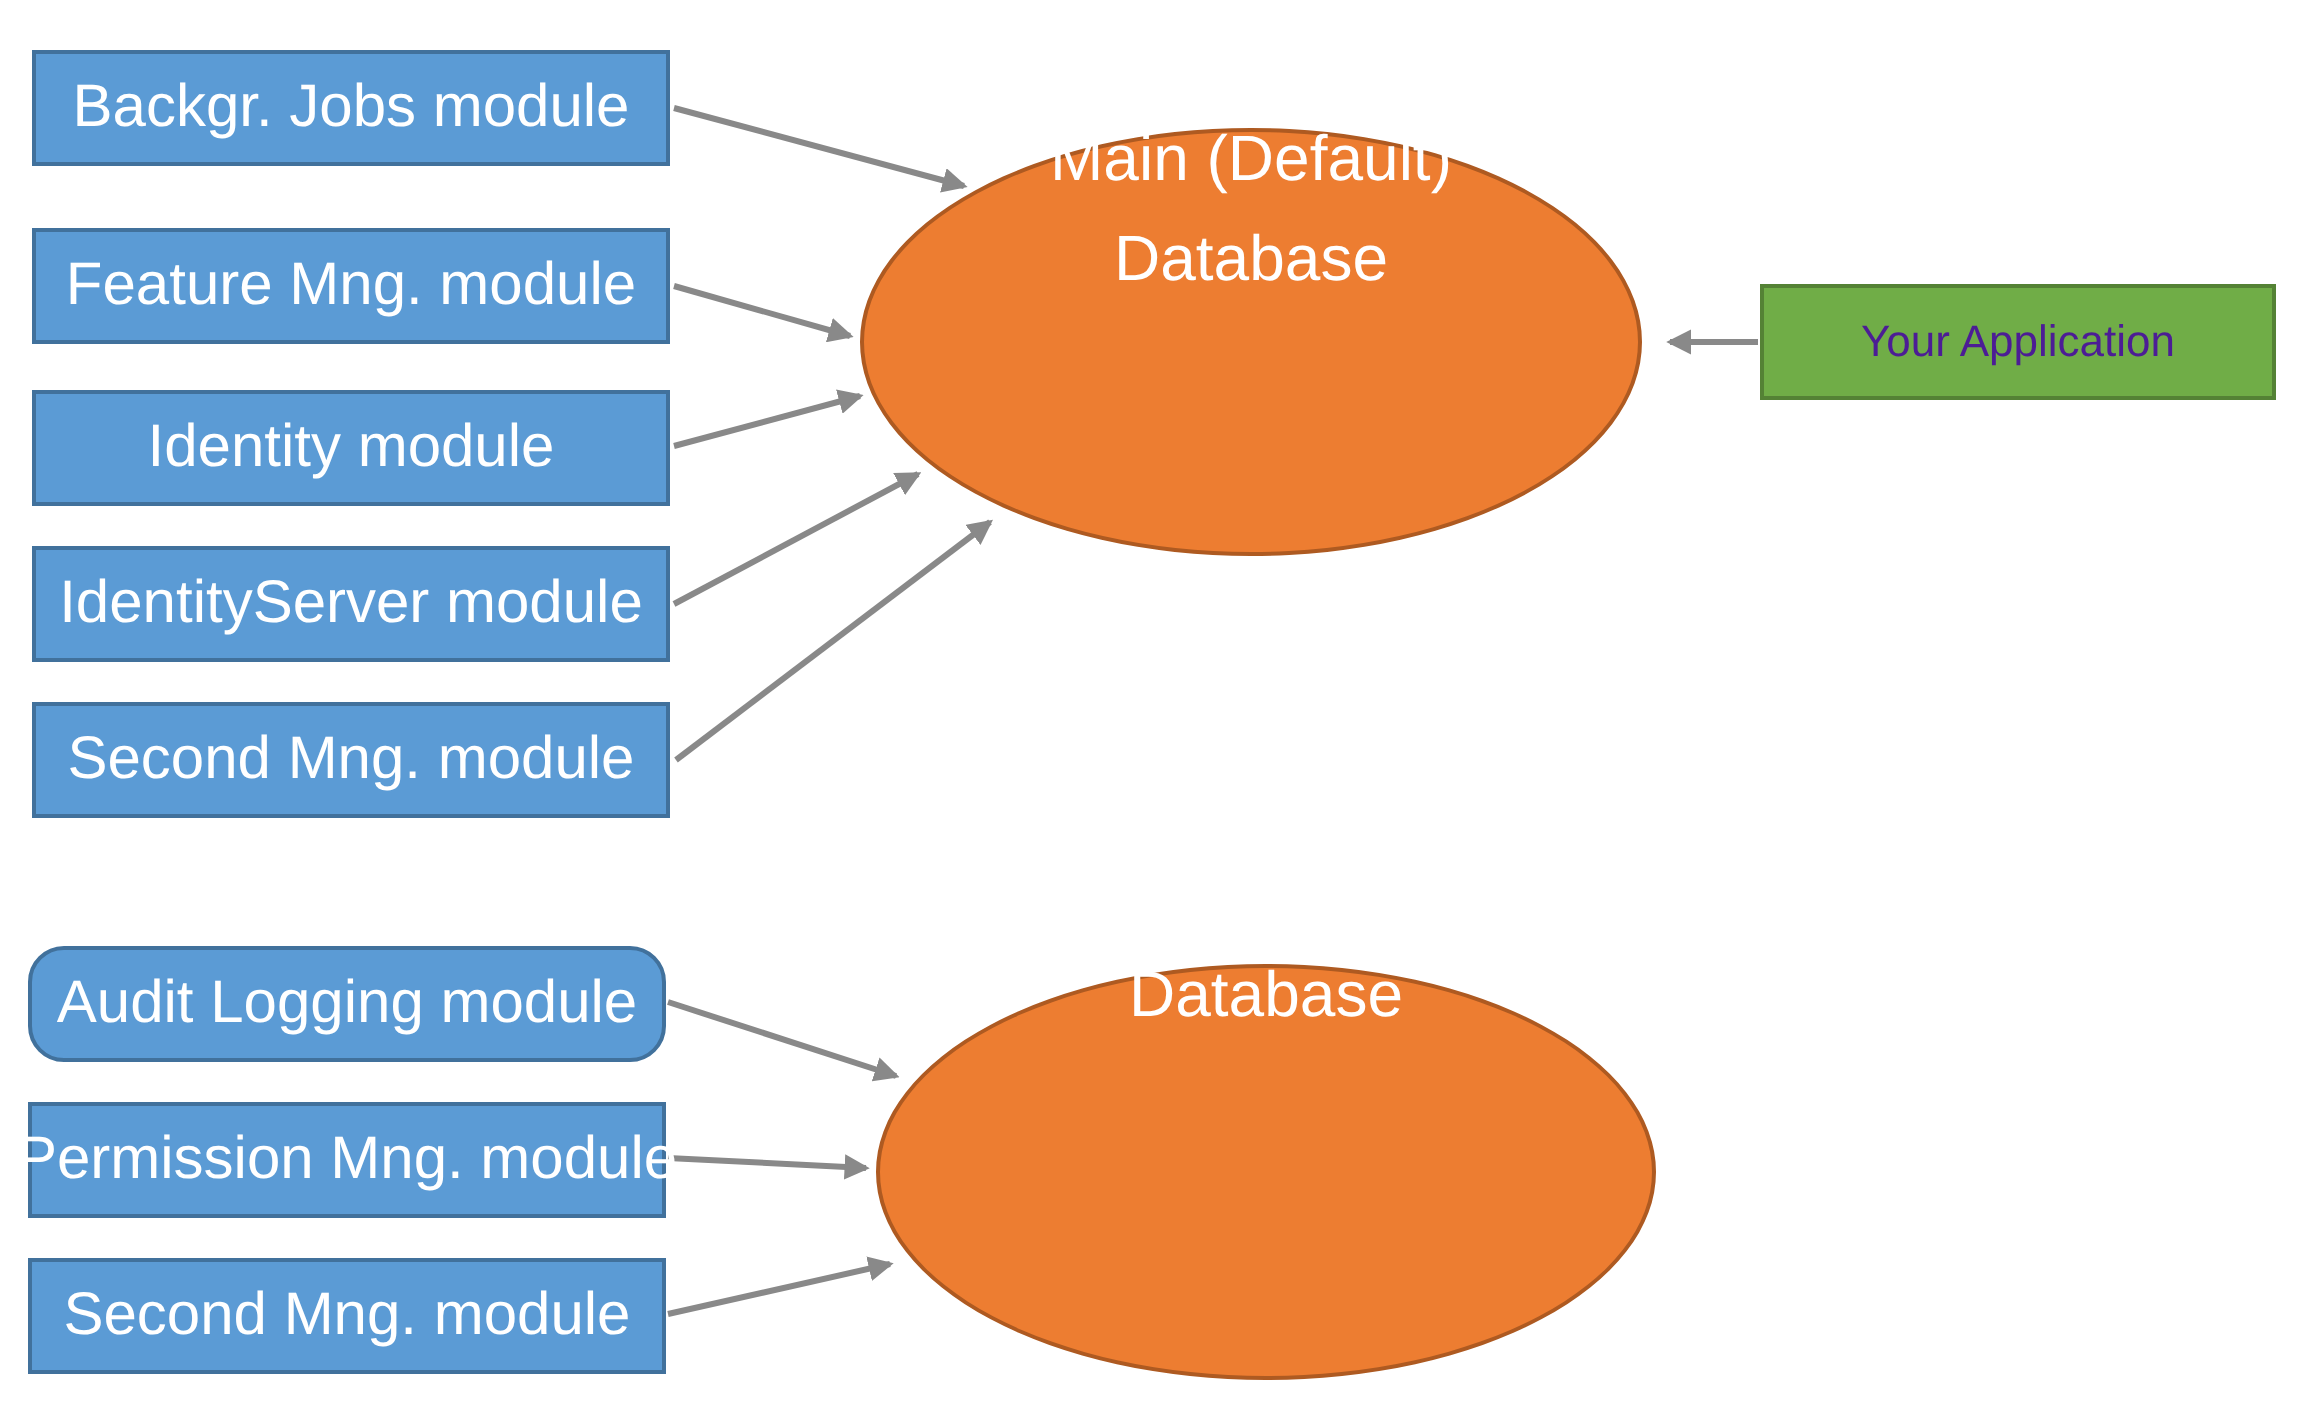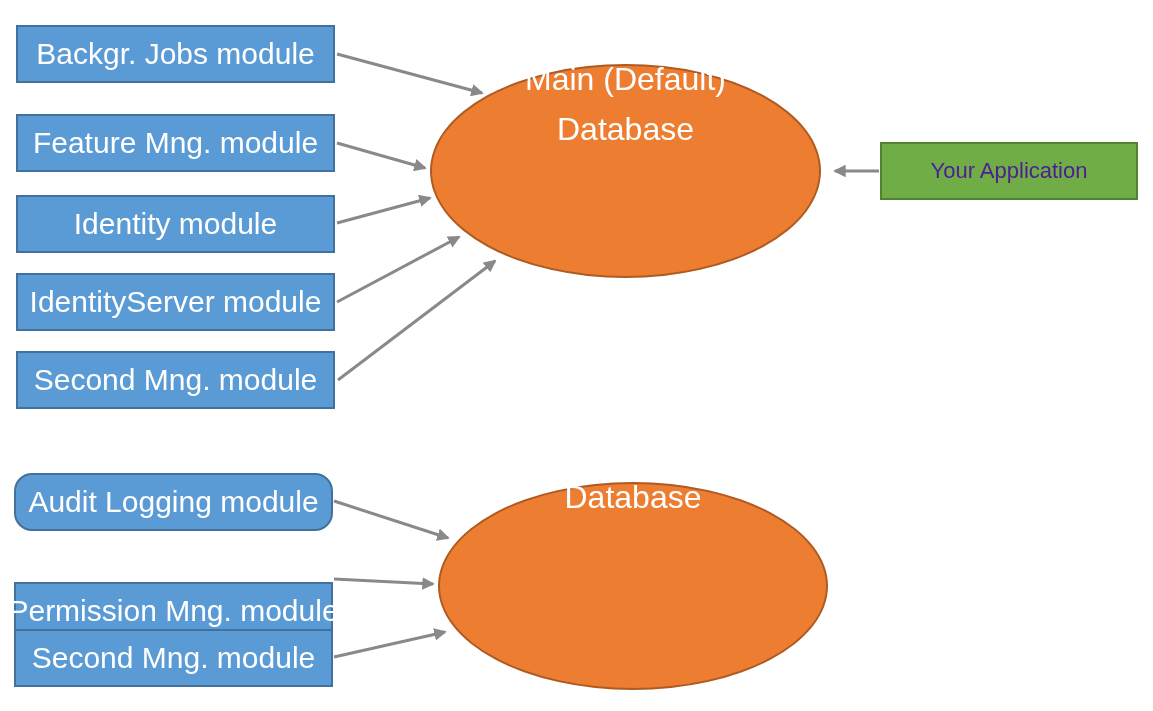--- a/index.html
+++ b/index.html
@@ -43,21 +43,21 @@
     justify-content: center;
     text-align: center;
     white-space: nowrap;
   }
   .m1 { top: 25px; }
   .m2 { top: 114px; }
   .m3 { top: 195px; }
   .m4 { top: 273px; }
   .m5 { top: 351px; }
   .m6 { top: 473px; left: 14px; border-radius: 18px; }
-  .m7 { top: 582px; left: 14px; }
+  .m7 { top: 551px; left: 14px; }
   .m8 { top: 629px; left: 14px; }
   .db-ellipse {
     position: absolute;
     border-radius: 50%;
     background: #ED7D31;
     border: 2px solid #AE5A21;
     box-sizing: border-box;
     color: #ffffff;
     display: flex;
     align-items: flex-start;

